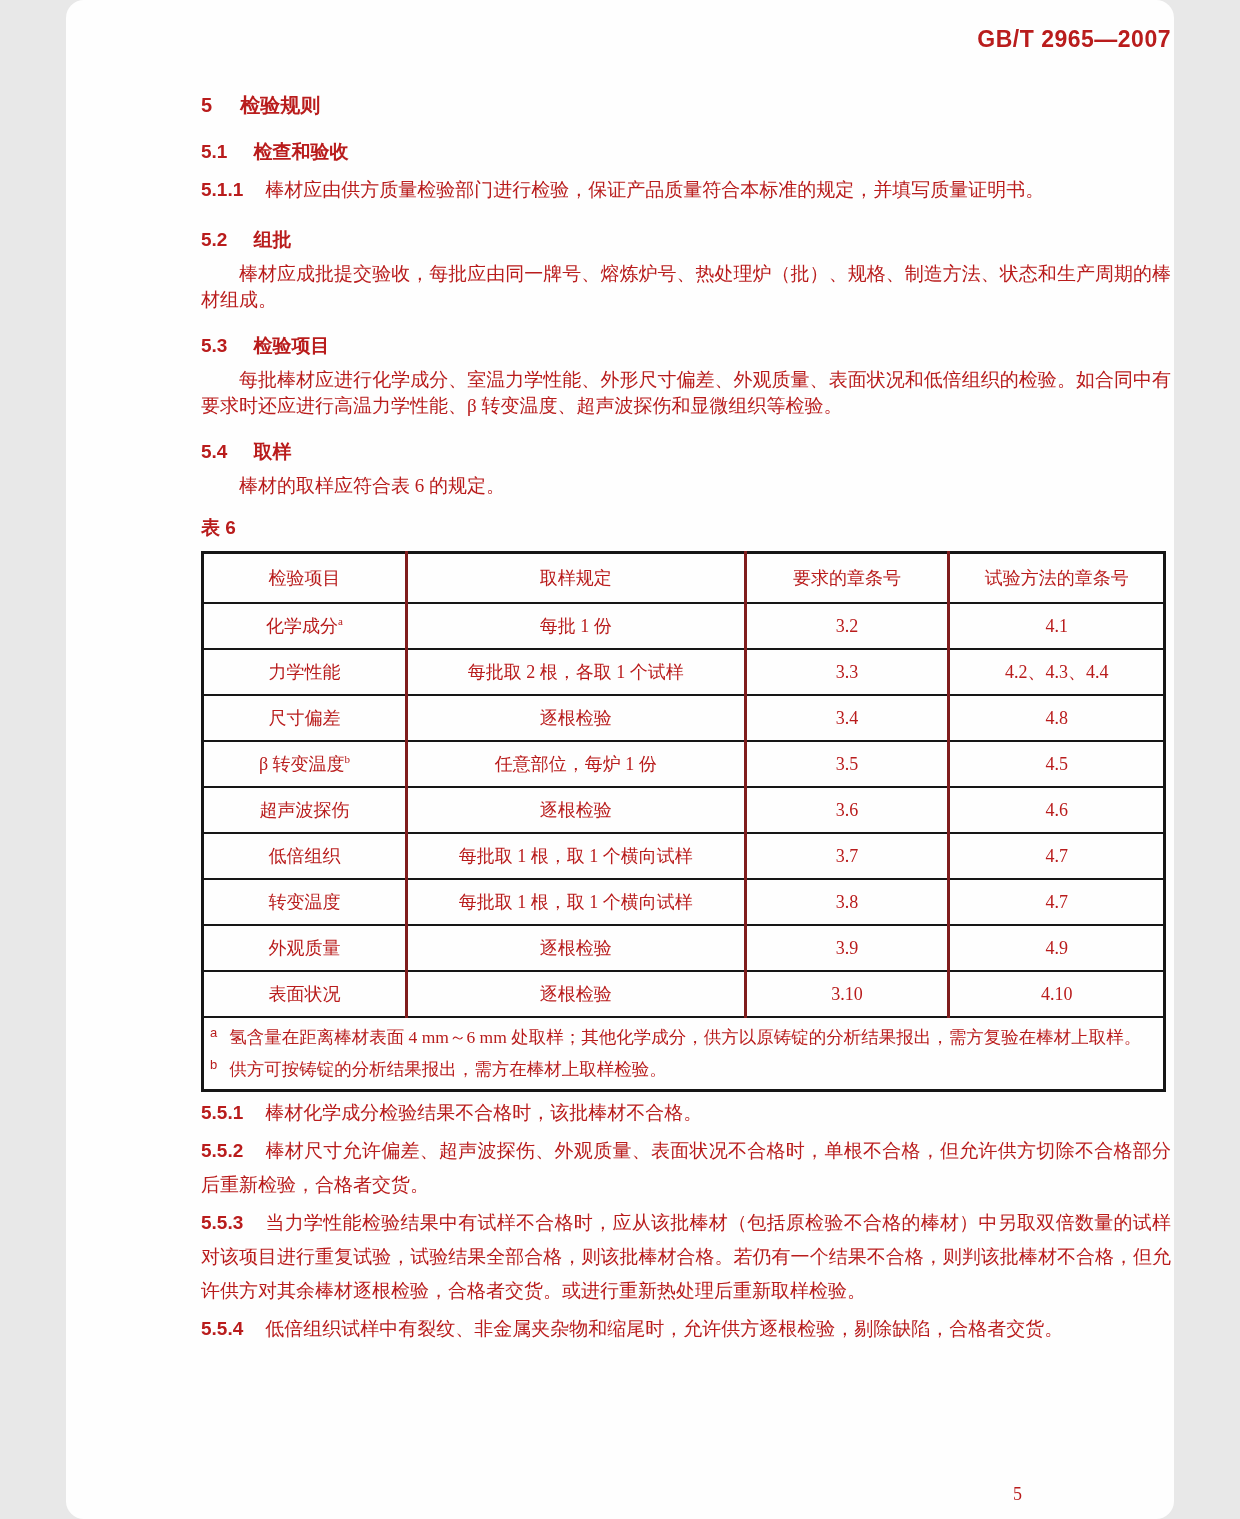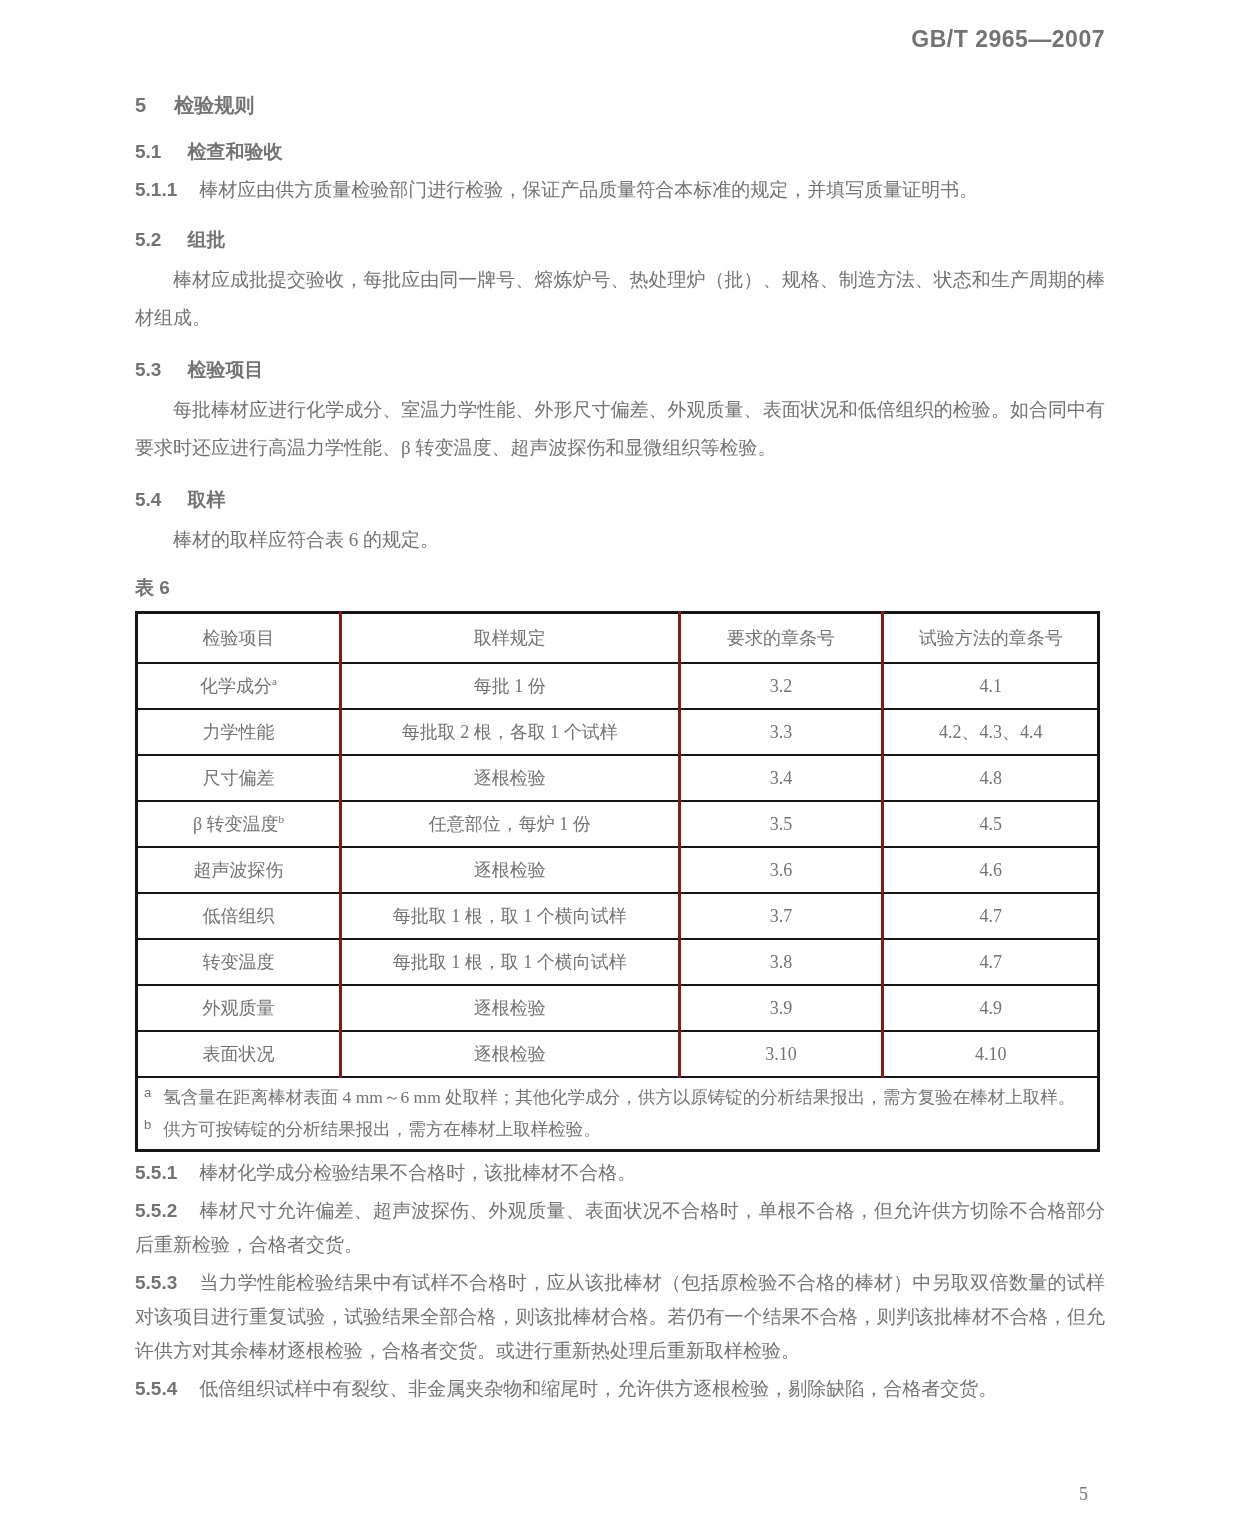--- a/index.html
+++ b/index.html
@@ -1,19 +1,20 @@
 <!DOCTYPE html>
 <html lang="zh"><head>
 <meta charset="utf-8">
 <style>
   html,body{margin:0;padding:0;background:#e8e8e8;}
   .page{
-    width:1240px;height:1519px;background:#fefefe;position:relative;
-    margin:0 auto;overflow:hidden;color:#737373;
+    width:1108px;height:1519px;background:#fefefe;position:relative;
+    margin:0 auto;overflow:hidden;color:#b91c1c;
     font-family:"Liberation Serif","DejaVu Serif",serif;
+    border-radius:18px;
   }
   .doc-header{
     position:absolute;top:26px;left:135px;width:970px;text-align:right;
     font-family:"Liberation Sans","DejaVu Sans",sans-serif;
     font-weight:bold;font-size:23px;letter-spacing:.5px;
   }
   .content{position:absolute;left:135px;top:92px;width:970px;}
   .h-section{
     font-family:"Liberation Sans","DejaVu Sans",sans-serif;
     font-weight:bold;font-size:20px;margin:0 0 6px 0;
@@ -25,21 +26,21 @@
   }
   .h-sub .num{display:inline-block;margin-right:26px;}
   .clause{
     font-size:19px;line-height:34px;text-align:justify;margin:4px 0;
   }
   .clause .num{
     font-family:"Liberation Sans","DejaVu Sans",sans-serif;
     font-weight:bold;margin-right:22px;
   }
   .para{
-    font-size:19px;line-height:38px;text-align:justify;
+    font-size:19px;line-height:26px;text-align:justify;
     text-indent:2em;margin:4px 0;
   }
   .tbl-caption{
     text-align:left;font-family:"Liberation Sans","DejaVu Sans",sans-serif;
     font-weight:bold;font-size:19px;margin:16px 0 10px 0;
   }
   table.t6{
     width:965px;border-collapse:collapse;border:3px solid #161616;
     table-layout:fixed;
   }

